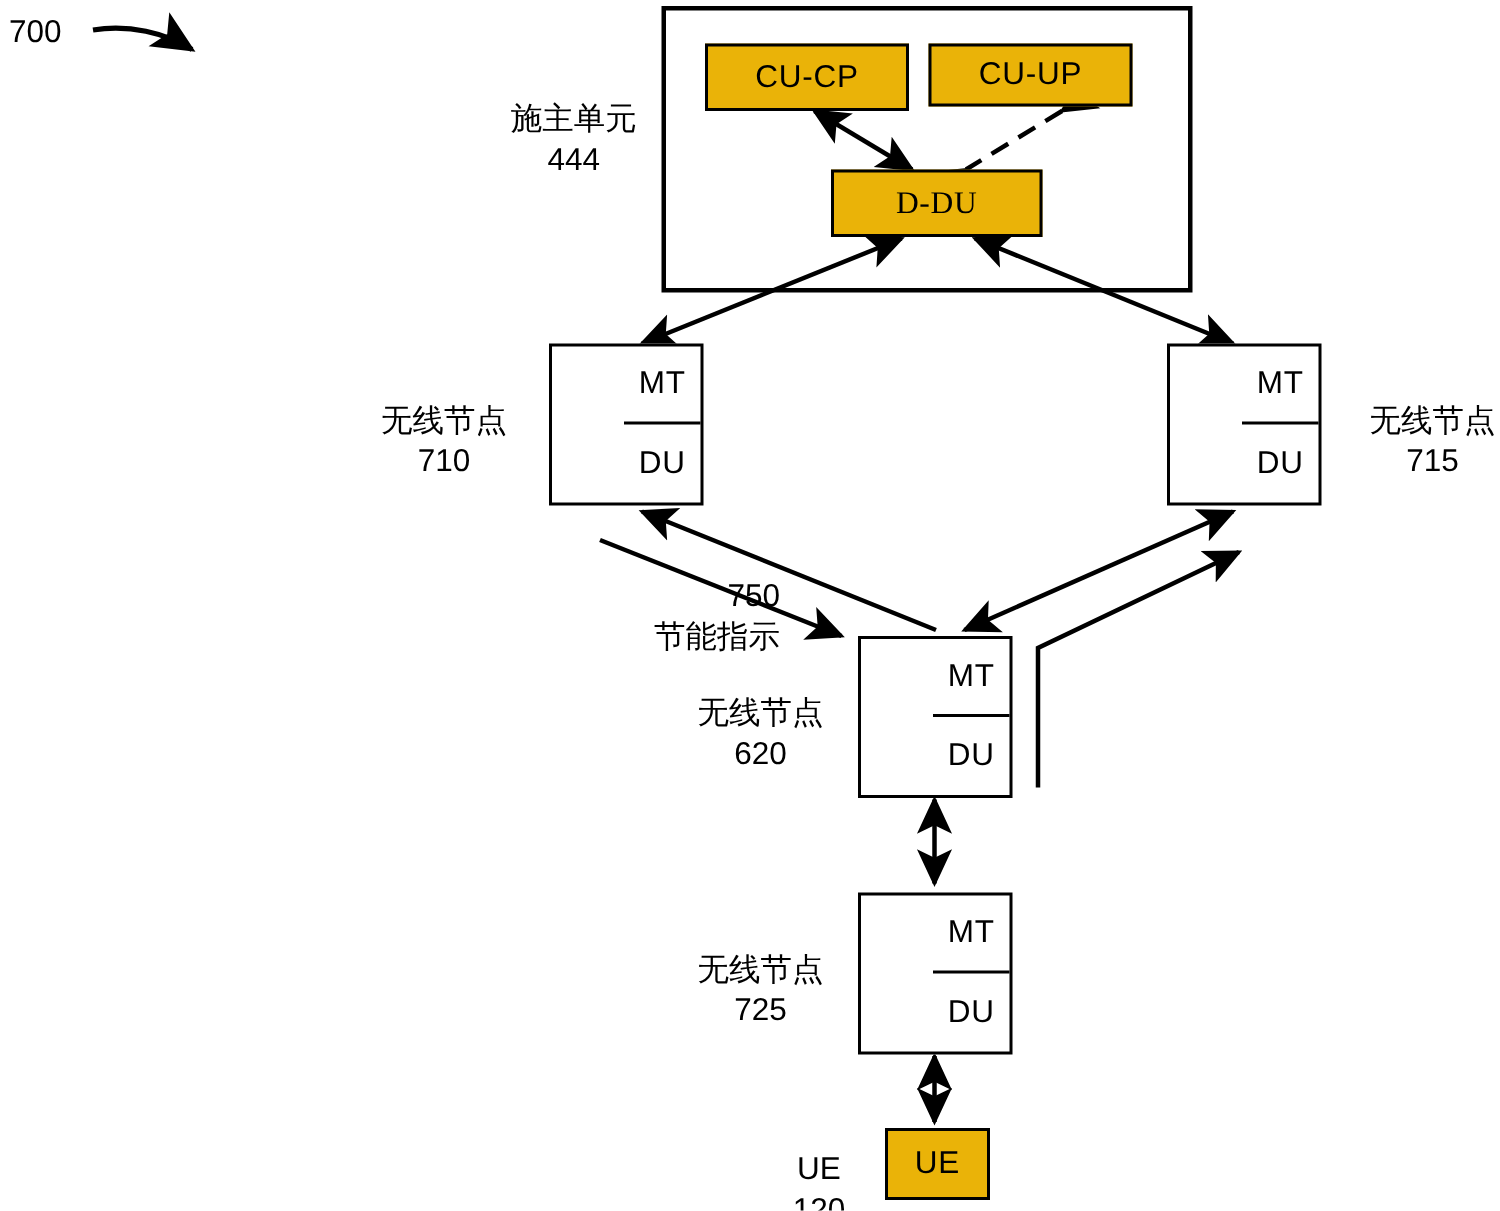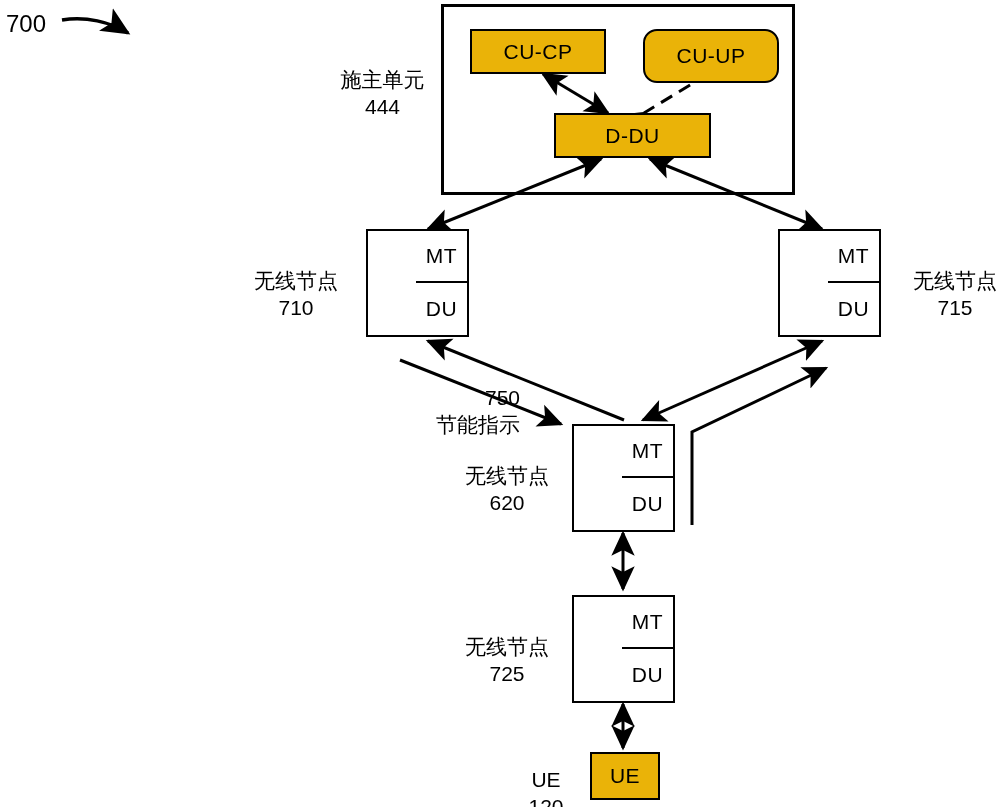--- a/index.html
+++ b/index.html
@@ -71,21 +71,21 @@
     line-height: 1.28;
     white-space: pre;
     text-align: center;
     margin-top: 15px;
   }
   .caption.left-al {
     text-align: right;
   }
   .ref-num {
     position: absolute;
-    font-size: 24px;
+    font-size: 21px;
   }
 </style>
 </head>
 <body>
 
 <div id="diagram-canvas">
 
   <svg class="svg-layer" viewBox="0 0 1000 807">
     <defs>
       <marker id="ah" markerWidth="9" markerHeight="9" refX="7.6" refY="4.5" orient="auto" markerUnits="strokeWidth">
@@ -122,25 +122,25 @@
   <div class="ref-num" style="left:6px; top:10px;">700</div>
 
   <div class="host-frame" style="left:441px; top:4px; width:354px; height:191px;"></div>
 
   <div class="caption" style="left:325px; top:52px; width:115px;"><span>施主单元</span><br><span>444</span></div>
 
   <div class="plain-box" style="left:470px; top:29px; width:136px; height:45px;">
       <span>CU-CP</span>
     </div>
 
-  <div class="plain-box" style="left:643px; top:29px; width:136px; height:54px;border-radius:14px;">
+  <div class="plain-box" style="left:619px; top:29px; width:136px; height:42px;">
       <span>CU-UP</span>
     </div>
 
-  <div class="plain-box" style="left:554px; top:113px; width:157px; height:45px;">
+  <div class="plain-box" style="left:554px; top:113px; width:141px; height:45px;font-family:Liberation Serif, serif;">
       <span>D-DU</span>
     </div>
 
   <div class="node-box" style="left:366px; top:229px; width:103px; height:108px;">
     <div class="node-cell top">
         <span>MT</span>
       </div>
     <div class="node-cell">
         <span>DU</span>
       </div>

